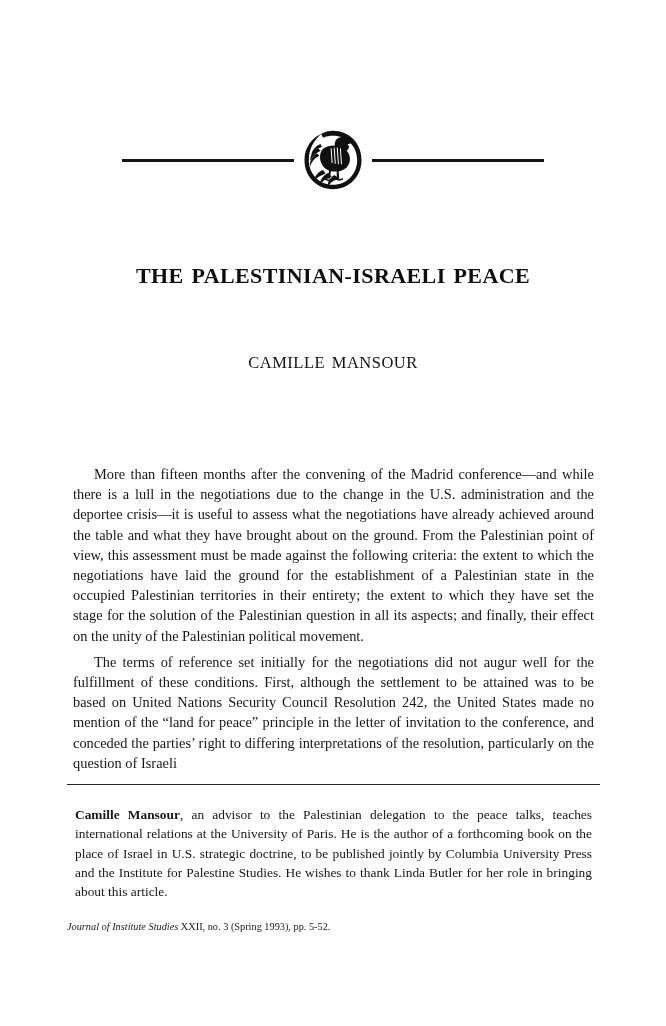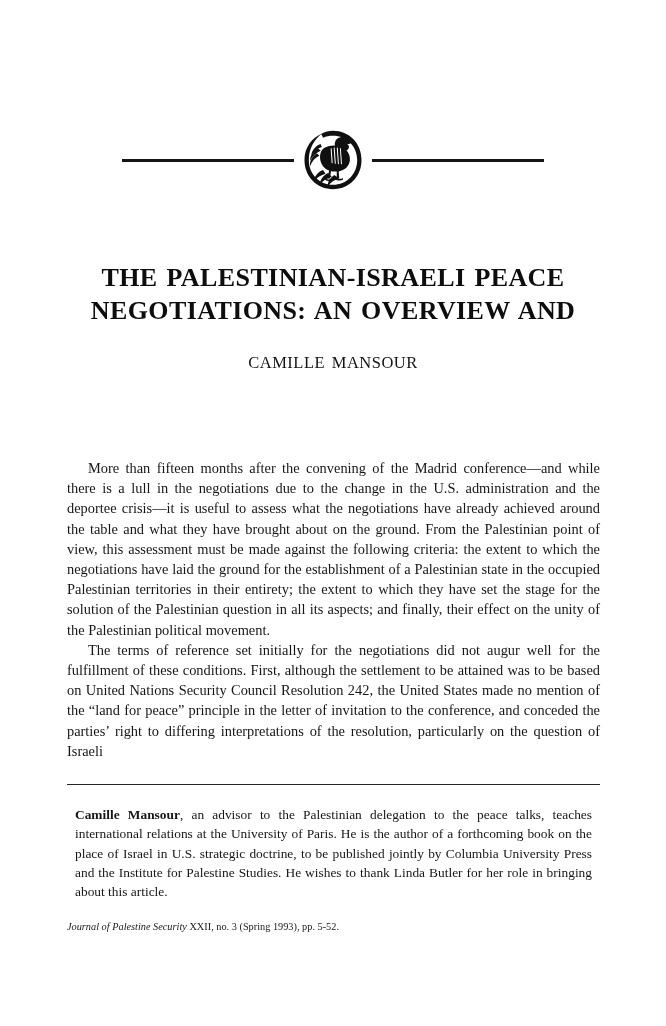--- a/index.html
+++ b/index.html
@@ -49,21 +49,21 @@
   }
 
   
   .title {
     position: absolute;
     left: 60px;
     top: 244px;
     width: 546px;
     text-align: center;
     font-weight: bold;
-    font-size: 26px;
+    font-size: 22px;
     line-height: 33px;
     letter-spacing: 0.4px;
     word-spacing: 2px;
     color: #0d0d0d;
   }
 
   .author {
     position: absolute;
     left: 60px;
     top: 352px;
@@ -83,21 +83,21 @@
     top: 458px;
     width: 533px;
     font-size: 14.4px;
     line-height: 20.2px;
     text-align: justify;
     text-justify: inter-word;
     color: #161616;
     hyphens: manual;
   }
   .body-copy p {
-    margin: 0;
+    margin: 6px;
     text-indent: 21px;
   }
 
   
   .footnote-rule {
     position: absolute;
     left: 67px;
     top: 784px;
     width: 533px;
     height: 1px;
@@ -171,31 +171,31 @@
         <path d="M38 79 C41 82 47 82 50 80 L50 83 C46 85 40 84 37 82 Z"></path>
         <path d="M53 78 C57 81 63 81 66 79 L66 82 C62 84 56 83 53 81 Z"></path>
       </g>
     </svg>
 
     <div class="rule-right"></div>
   </div>
 
   <h1 class="title">
     <span>THE PALESTINIAN-ISRAELI PEACE</span><br>
-    <span>NEGOTIATIONS: AN OVERVIEW AND</span><br>
+    <br>
   </h1>
 
   <div class="author">CAMILLE MANSOUR</div>
 
   <div class="body-copy">
     <p>More than fifteen months after the convening of the Madrid conference—and while there is a lull in the negotiations due to the change in the U.S. administration and the deportee crisis—it is useful to assess what the negotiations have already achieved around the table and what they have brought about on the ground.  From the Palestinian point of view, this assessment must be made against the following criteria:  the extent to which the negotiations have laid the ground for the establishment of a Palestinian state in the occupied Palestinian territories in their entirety; the extent to which they have set the stage for the solution of the Palestinian question in all its aspects; and finally, their effect on the unity of the Palestinian political movement.</p>
     <p>The terms of reference set initially for the negotiations did not augur well for the fulfillment of these conditions.  First, although the settlement to be attained was to be based on United Nations Security Council Resolution 242, the United States made no mention of the “land for peace” principle in the letter of invitation to the conference, and conceded the parties’ right to differing interpretations of the resolution, particularly on the question of Israeli</p>
   </div>
 
   <div class="footnote-rule"></div>
 
   <div class="footnote">
     <p><b>Camille Mansour</b><span>, an advisor to the Palestinian delegation to the peace talks, teaches international relations at the University of Paris.  He is the author of a forthcoming book on the place of Israel in U.S. strategic doctrine, to be published jointly by Columbia University Press and the Institute for Palestine Studies.  He wishes to thank Linda Butler for her role in bringing about this article.</span></p>
   </div>
 
-  <div class="citation"><i>Journal of Palestine Security</i><span> XXII, no. 3 (Spring 1993), pp. 5-52.</span></div>
+  <div class="citation"><i>Journal of Institute Studies</i><span> XXII, no. 3 (Spring 1993), pp. 5-52.</span></div>
 
 </div>
 
 </body></html>

